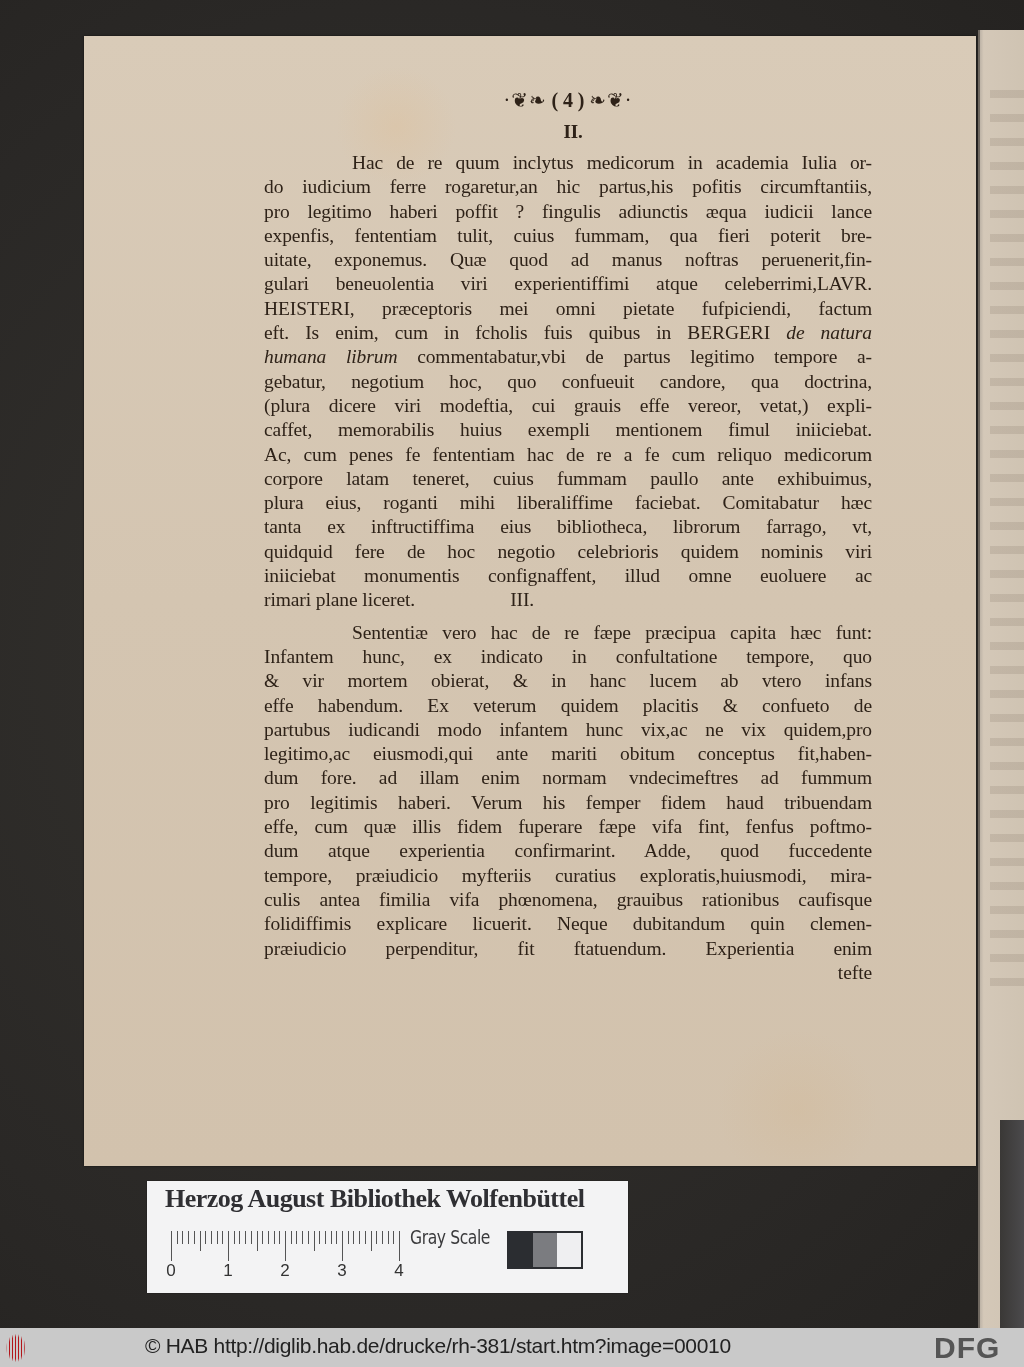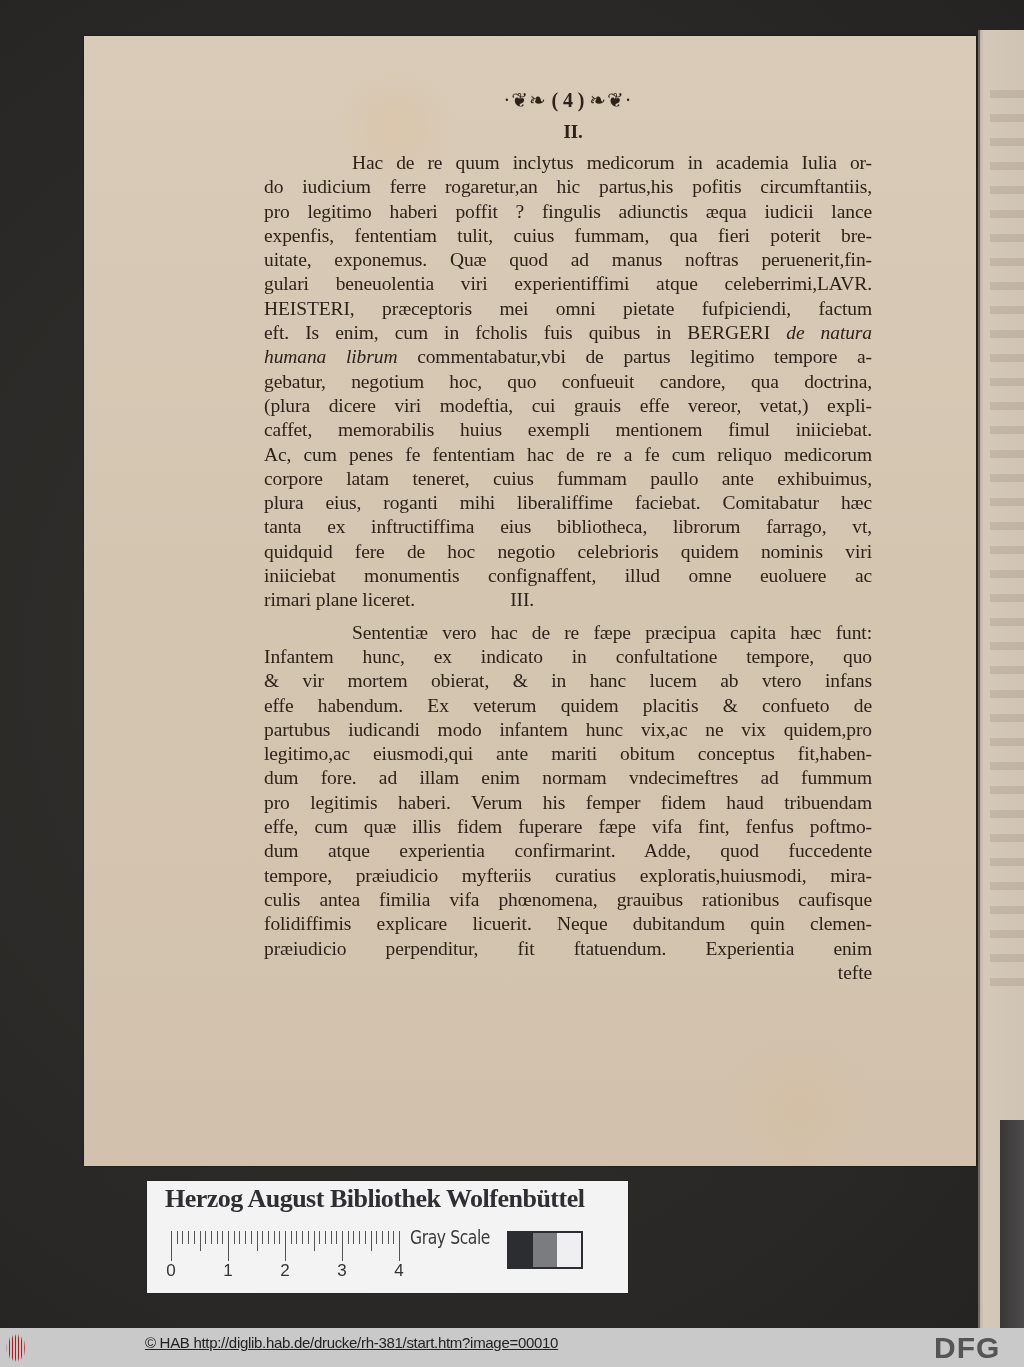--- a/index.html
+++ b/index.html
@@ -88,22 +88,22 @@
       background: #c9c9c9;
     }
     .footer-logo {
       position: absolute; left: 6px; top: 6px; width: 20px; height: 28px;
       background: repeating-linear-gradient(90deg, #b3151a 0 1px, rgba(0,0,0,0) 1px 3px);
       -webkit-mask: radial-gradient(ellipse at center, #000 55%, transparent 72%);
               mask: radial-gradient(ellipse at center, #000 55%, transparent 72%);
     }
     .footer-text {
       position: absolute; left: 145px; top: 6px;
-      font-family: "Liberation Sans", sans-serif; font-size: 15px; color: #222;
-      white-space: nowrap; letter-spacing: -0.3px; text-decoration: underline;
+      font-family: "Liberation Sans", sans-serif; font-size: 21px; color: #222;
+      white-space: nowrap; letter-spacing: -0.3px;
     }
     .dfg-logo {
       position: absolute; left: 934px; top: 3px;
       font-family: "Liberation Sans", sans-serif; font-weight: bold;
       font-size: 30px; color: #555; letter-spacing: 1px;
     }
   </style>
 </head>
 <body>
 

